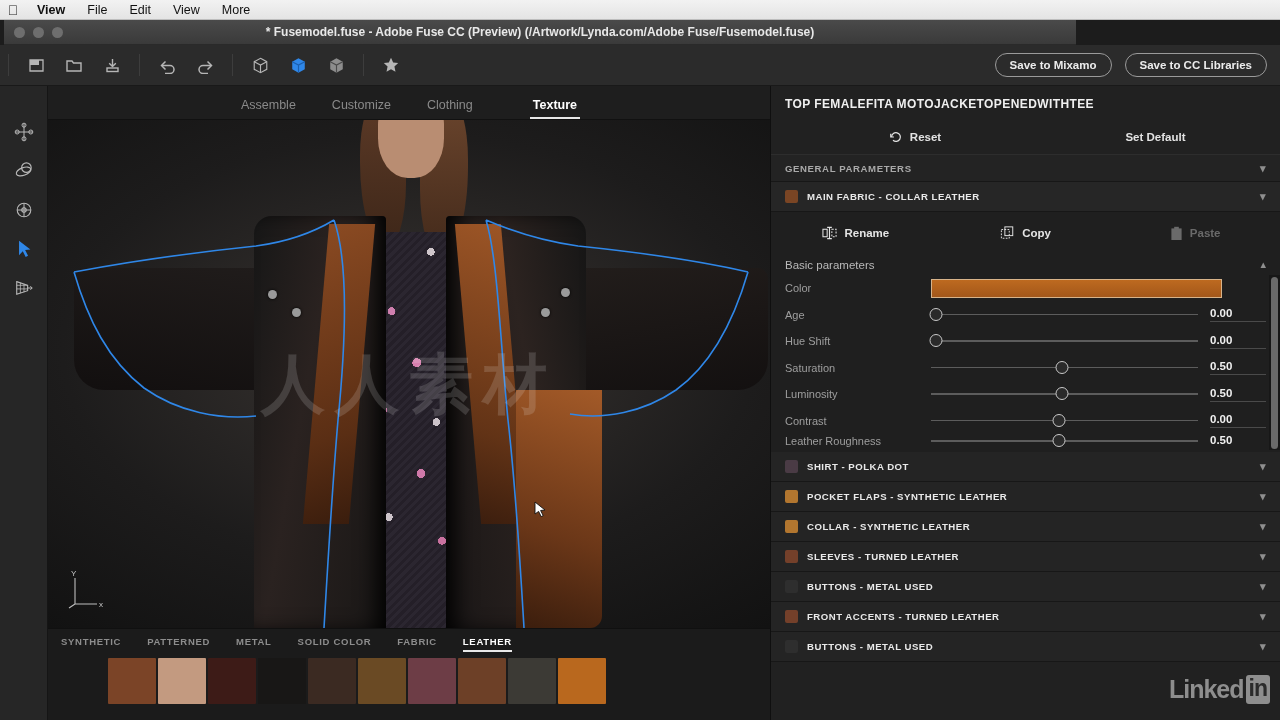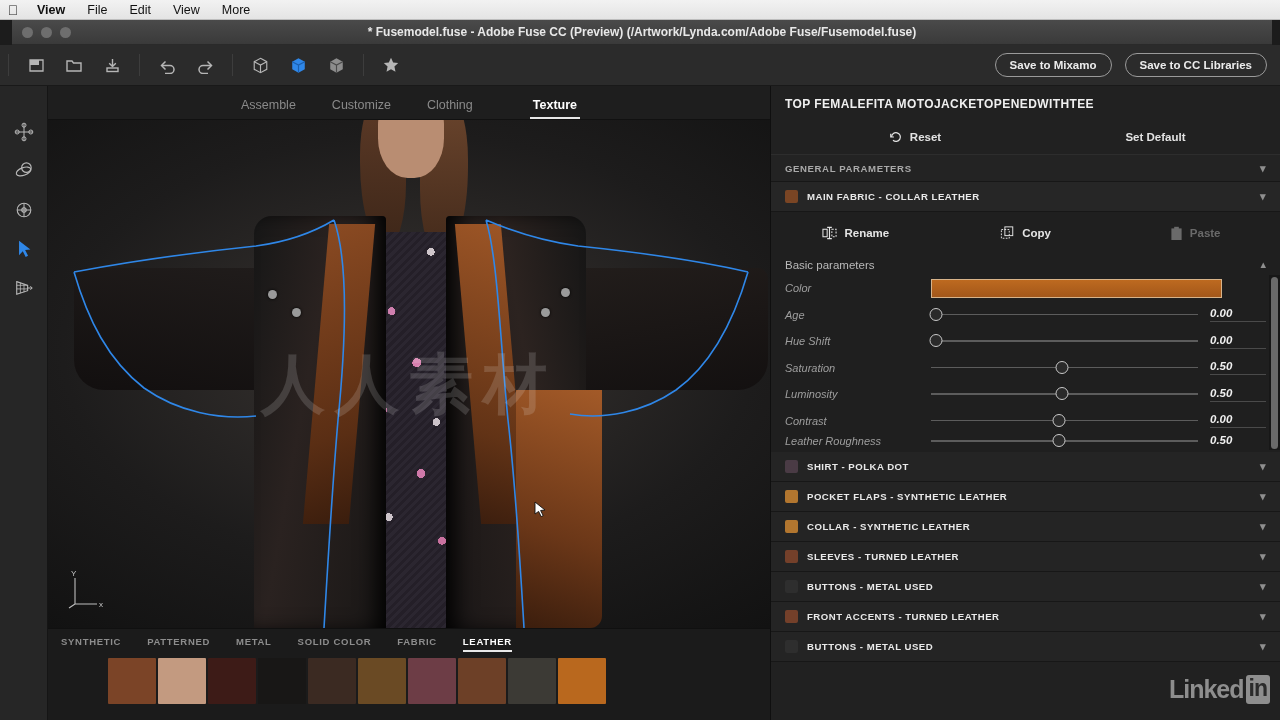--- a/index.html
+++ b/index.html
@@ -18,21 +18,21 @@
     border-bottom: 1px solid #bdbdbd;
     display: flex; align-items: center; gap: 0px;
     font-size: 12.5px; color: #111;
   }
   .apple-logo { width: 26px; text-align: center; font-size: 14px; line-height: 1; color: #1a1a1a; }
   .osbar-item { padding: 0 11px; line-height: 20px; white-space: nowrap; }
   .osbar-item.bold { font-weight: bold; }
 
   
   .titlebar {
-    position: absolute; top: 20px; left: 12px; width: 1260px; height: 25px;
+    position: absolute; top: 20px; left: 4px; width: 1072px; height: 25px;
     background: linear-gradient(#4a4a4a, #3a3a3a);
     border-bottom: 1px solid #2a2a2a;
     display: flex; align-items: center;
   }
   .traffic { display: flex; gap: 8px; padding-left: 10px; }
   .dot { width: 11px; height: 11px; border-radius: 50%; background: #6e6e6e; }
   .win-title {
     position: absolute; left: 0; right: 0; text-align: center;
     font-size: 12px; color: #e8e8e8; font-weight: bold; pointer-events: none;
   }
@@ -239,21 +239,21 @@
   .ra { flex: 1; display: flex; align-items: center; justify-content: center; gap: 7px; }
   .ra.disabled { color: #6a6a6a; }
   .basic-bar {
     display: flex; align-items: center; padding: 4px 14px 4px;
     font-size: 11.5px; color: #b9b9b9;
   }
   .basic-bar .grow { flex: 1; }
   .params { position: relative; padding: 0 0 2px 0; }
   .prow {
     display: flex; align-items: center; height: 26.5px; padding: 0 14px 0 14px;
-    font-size: 11px; color: #9e9e9e; font-style: italic;
+    font-size: 11px; color: #9e9e9e;
   }
   .plabel { width: 146px; flex: none; }
   .color-swatch {
     flex: 1; height: 19px; border: 1px solid #d7b38a;
     margin-right: 44px;
   }
   .track { flex: 1; position: relative; height: 14px; margin-right: 12px; }
   .track::before {
     content: ""; position: absolute; left: 0; right: 0; top: 6px;
     height: 1.5px; background: #5c5c5c;

